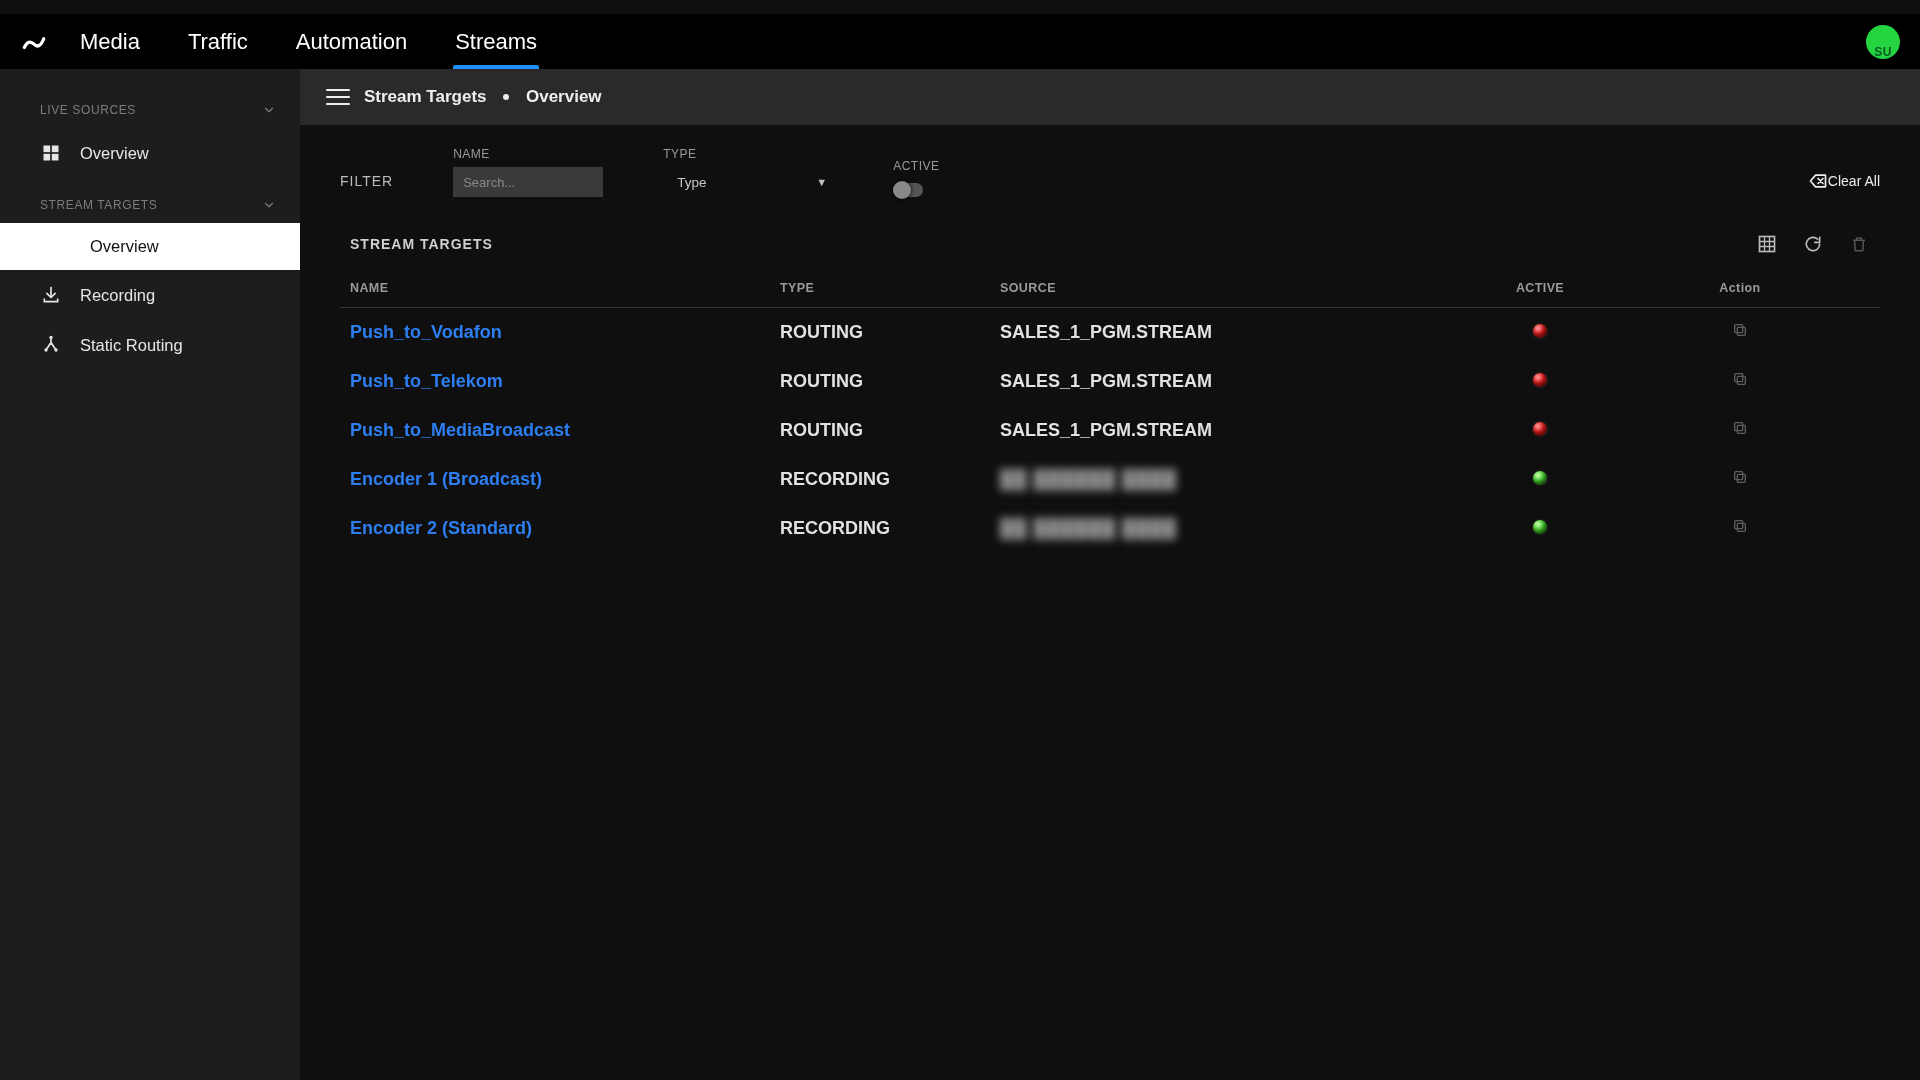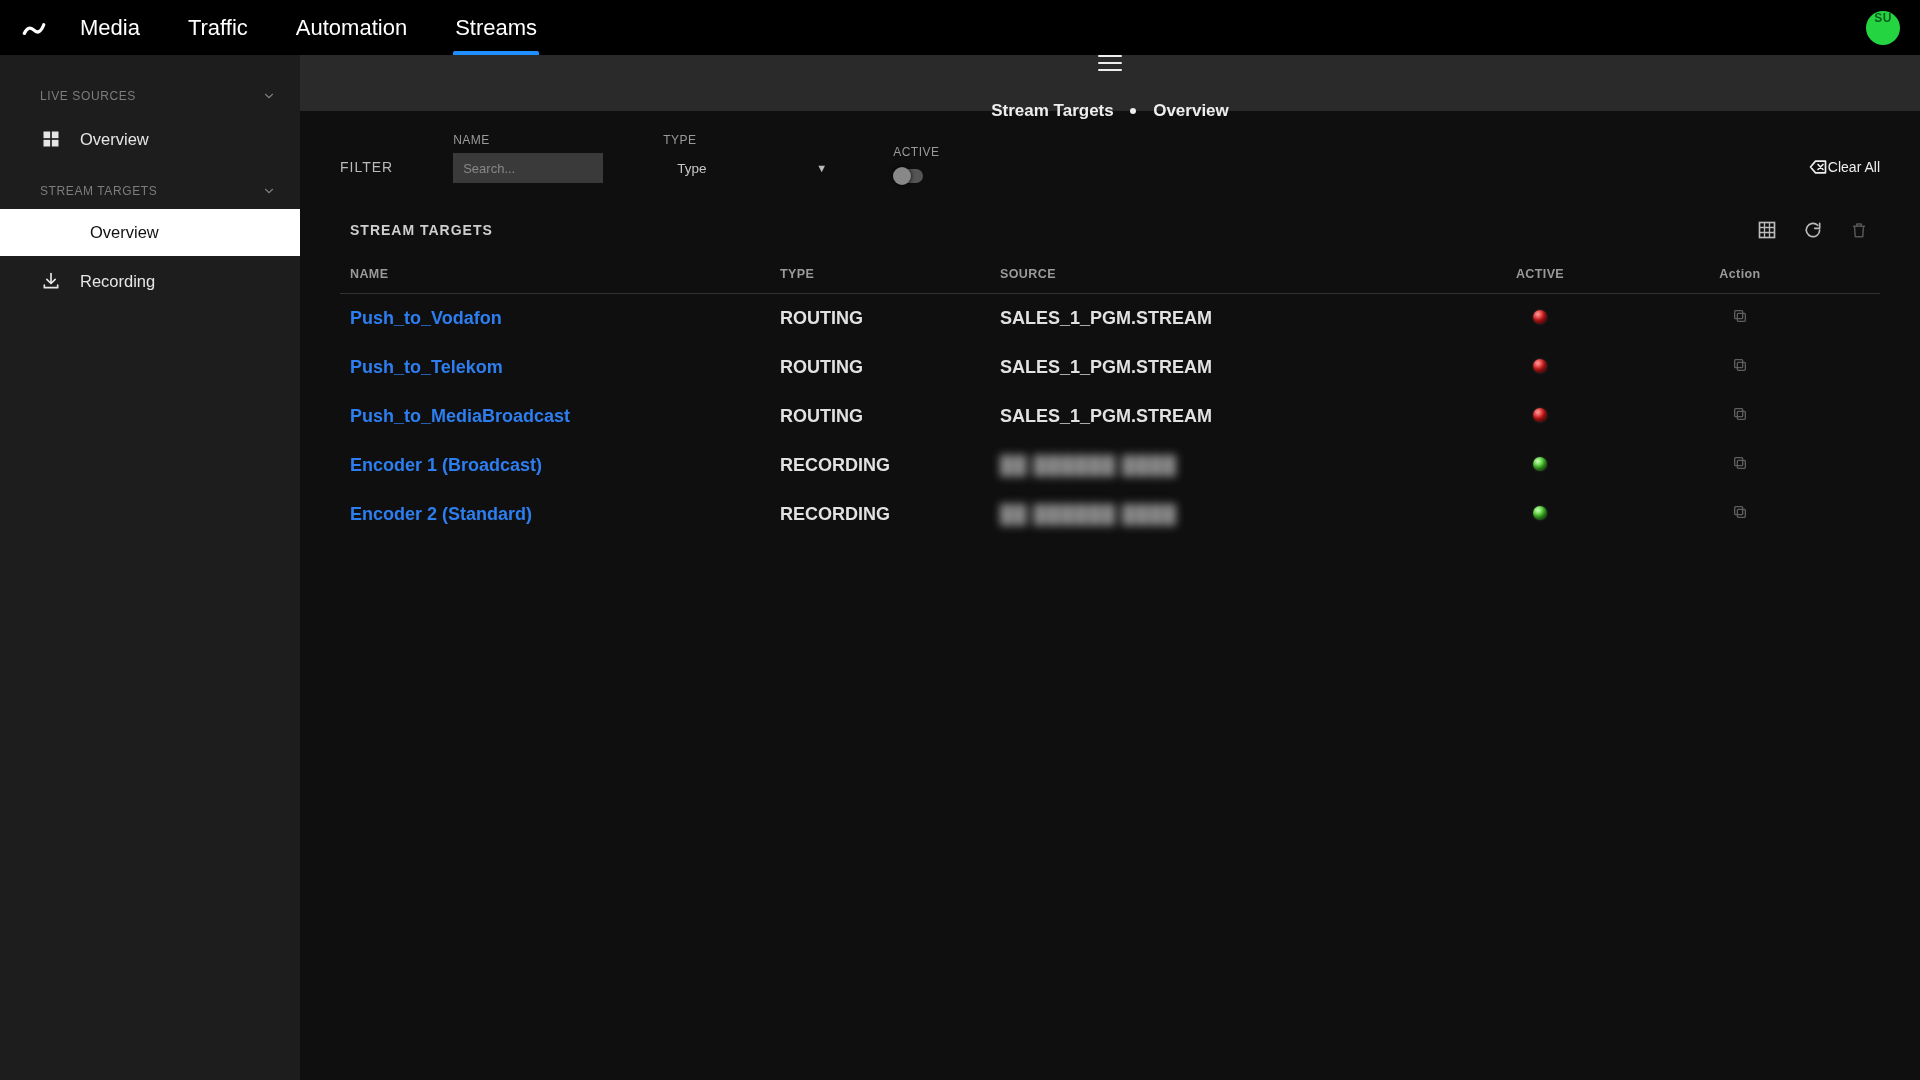--- a/index.html
+++ b/index.html
@@ -1,44 +1,44 @@
 <!DOCTYPE html>
 <html><head>
 <meta charset="utf-8">
 <style>
   * { box-sizing: border-box; margin: 0; padding: 0; }
   html, body { width: 1920px; height: 1080px; font-family: "Segoe UI", Arial, sans-serif; background: #0f0f0f; color: #c7c7c7; overflow: hidden; }
 
   
   .topnav {
     height: 55px; background: #000; display: flex; align-items: center;
-    padding: 0 20px; position: relative;
+    padding: 0 20px; position: relative; margin-top: 14px;
   }
   .logo { width: 28px; height: 28px; display:flex; align-items:center; justify-content:center; margin-right: 30px;}
   .topnav-tabs { display: flex; gap: 44px; }
   .topnav-tab { color: #fff; font-size: 22px; font-weight: 500; padding: 0 2px; height: 55px; display:flex; align-items:center; cursor:pointer; position:relative;}
   .topnav-tab.active::after { content:""; position:absolute; bottom:0; left:0; right:0; height:4px; background:#1f8fff; border-radius: 2px 2px 0 0;}
-  .avatar { margin-left:auto; width:34px; height:34px; border-radius:50%; background:#24d441; color:#0a4; font-size:12px; display:flex; align-items:flex-start; justify-content:center; color:#062; font-weight:600; letter-spacing:0.5px; cursor:pointer;}
+  .avatar { margin-left:auto; width:34px; height:34px; border-radius:50%; background:#24d441; color:#0a4; font-size:12px; display:flex; align-items:flex-end; justify-content:center; color:#062; font-weight:600; letter-spacing:0.5px; cursor:pointer;}
   .avatar span{ color:#0a5b1f; }
 
   
   .body { display:flex; height:calc(1080px - 55px); }
   .sidebar { width: 300px; background:#1d1d1d; padding-top:0; }
   .main    { flex:1; display:flex; flex-direction:column; }
 
   
   .side-section-hdr { display:flex; align-items:flex-start; justify-content:space-between; padding: 20px 24px 8px 40px; font-size:12px; letter-spacing:0.6px; color:#7d7d7d; cursor:pointer;}
   .side-section-hdr .chev { font-size:14px; color:#7d7d7d; }
   .side-item { display:flex; align-items:center; gap:18px; padding: 14px 24px 14px 40px; font-size:16.5px; color:#e6e6e6; cursor:pointer; }
   .side-item .icn { width:22px; height:22px; display:flex; align-items:center; justify-content:center; color:#e6e6e6;}
   .side-item.active { background:#fff; color:#111; }
   .side-item.indent { padding-left: 90px; }
 
   
-  .subheader { height:56px; background:#2a2a2a; display:flex; align-items:center; padding: 0 26px; gap:30px;flex-direction:column;}
+  .subheader { height:56px; background:#2a2a2a; display:flex; align-items:center; padding: 0 26px; gap:14px;}
   .hamburger { width:24px; height:24px; cursor:pointer; display:flex; flex-direction:column; justify-content:center; gap:5px;}
   .hamburger span{ display:block; height:2px; background:#eee; border-radius:1px;}
   .crumb { font-size:17px; font-weight:600; color:#eee; }
   .crumb .sep { display:inline-block; width:6px; height:6px; background:#eee; border-radius:50%; margin:0 12px 2px 12px; vertical-align:middle;}
 
   
   .filterbar { display:flex; align-items:flex-end; padding: 22px 40px 22px 40px; gap: 60px; background: transparent; }
   .filter-label { font-size:14px; font-weight:400; color:#bbb; letter-spacing:1px; align-self:center; margin-top:18px;}
   .filter-col { display:flex; flex-direction:column; gap:6px; }
   .filter-col > label { font-size:12px; color:#9a9a9a; letter-spacing:0.5px;}
@@ -130,20 +130,31 @@
         </div>
         <div class="side-item">
           <span class="icn">
             <svg viewBox="0 0 24 24" width="20" height="20">
               <path d="M12 3v11" stroke="currentColor" stroke-width="2" stroke-linecap="round"></path>
               <path d="M7 10l5 5 5-5" fill="none" stroke="currentColor" stroke-width="2" stroke-linecap="round" stroke-linejoin="round"></path>
               <path d="M4 17v3h16v-3" fill="none" stroke="currentColor" stroke-width="2" stroke-linecap="round" stroke-linejoin="round"></path>
             </svg>
           </span>
           <span>Recording</span>
+        </div>
+        <div class="side-item">
+          <span class="icn">
+            <svg viewBox="0 0 24 24" width="20" height="20">
+              <path d="M12 3v6 M12 9l-6 9 M12 9l6 9" stroke="currentColor" stroke-width="2" fill="none" stroke-linecap="round"></path>
+              <circle cx="12" cy="3" r="2" fill="currentColor"></circle>
+              <circle cx="6" cy="18" r="2" fill="currentColor"></circle>
+              <circle cx="18" cy="18" r="2" fill="currentColor"></circle>
+            </svg>
+          </span>
+          <span>Static Routing</span>
         </div>
       </div>
   </div>
 
   <div class="main">
 
     <div class="subheader">
       <div class="hamburger">
           <span></span>
           <span></span>

